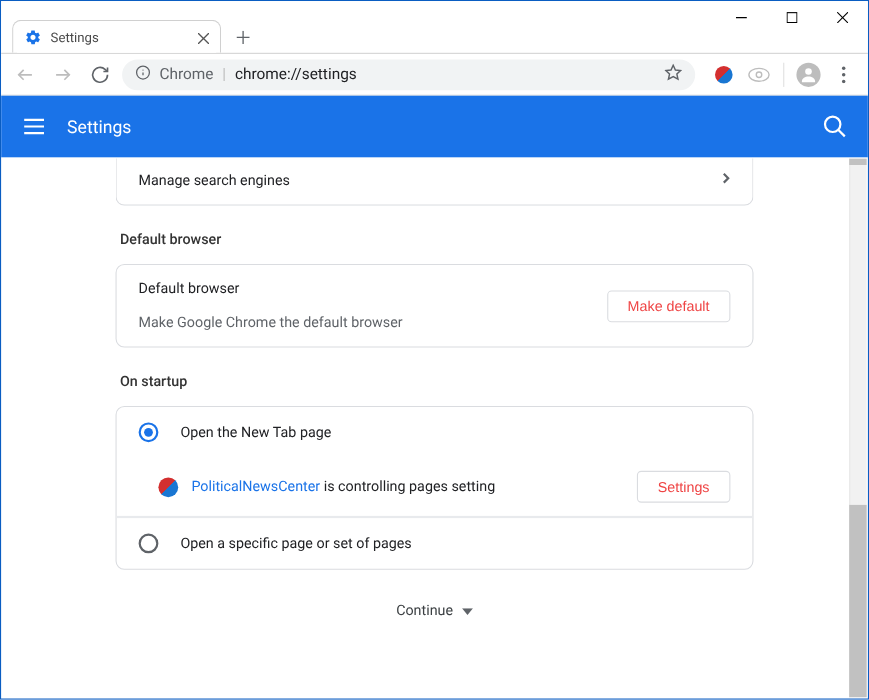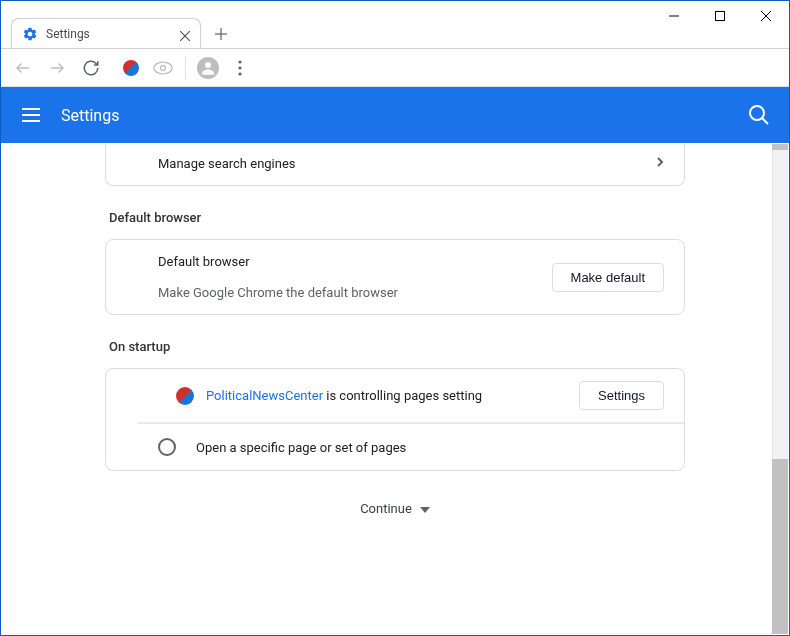--- a/index.html
+++ b/index.html
@@ -42,29 +42,29 @@
   .searchbtn { width: 24px; height: 24px; }
 
   
   .content-wrap { position: absolute; top: 143px; left: 1px; right: 1px; bottom: 1px; overflow: hidden; background:#fff;}
   .content { width: 580px; margin: 0 auto; padding-top: 0; }
   .scrollbar-track { position:absolute; right:0; top:0; bottom:0; width:16px; background:#f1f1f1; border-left:1px solid #e8e8e8;}
   .scrollbar-thumb { position:absolute; right:0; width:16px; background:#c1c1c1;}
   .thumb-top { top:0; height:6px; }
   .thumb-bot { bottom:0; top:315px; }
 
-  .card { border: 1px solid #dadce0; border-radius: 8px; background: #fff; padding-left: 32px; }
+  .card { border: 1px solid #dadce0; border-radius: 8px; background: #fff; }
   .card-row { padding: 14px 20px; display: flex; align-items: center; }
   .card-truncated { border-top-left-radius:0; border-top-right-radius:0; border-top:none; margin-top:-2px;}
   .section-title { font-size: 13px; color: #333; font-weight:500; margin: 24px 0 14px 4px; }
 
   .row-title { font-size: 13px; color:#202124; }
   .row-sub { font-size: 13px; color:#5f6368; margin-top:16px;}
   .flex-spacer { flex:1; }
-  .btn-outline { border:1px solid #dadce0; background:#fff; color:#0f172a; font-size:13px; padding:6px 18px; border-radius:4px; font-weight:500;}
+  .btn-outline { border:1px solid #dadce0; background:#fff; color:#ef4444; font-size:13px; padding:6px 18px; border-radius:4px; font-weight:500;}
   
   .radio { width:18px; height:18px; border:2px solid #5f6368; border-radius:50%; margin-right:20px; flex-shrink:0; position:relative;}
   .radio.sel { border-color:#1a73e8; }
   .radio.sel::after { content:''; position:absolute; top:3px; left:3px; width:8px; height:8px; background:#1a73e8; border-radius:50%;}
   .divider { height:1px; background:#e8eaed; margin:0;}
   
   .subrow { margin-left:38px; padding:12px 20px 12px 0; display:flex; align-items:center; gap:12px;}
   .ext-icon-sm { width:18px; height:18px; border-radius:50%; background: linear-gradient(135deg, #d32f2f 0%, #d32f2f 50%, #1976d2 50%, #1976d2 100%); flex-shrink:0;}
   .link { color:#1a73e8;text-align:center; }
   
@@ -131,20 +131,34 @@
         <line x1="4" y1="12" x2="20" y2="12"></line>
         <polyline points="14 6 20 12 14 18"></polyline>
       </svg>
     </div>
   <div class="navbtn">
       <svg width="18" height="18" viewBox="0 0 24 24" fill="none" stroke="currentColor" stroke-width="2">
         <path d="M21 12a9 9 0 1 1-3-6.7L21 8"></path>
         <polyline points="21 3 21 8 16 8"></polyline>
       </svg>
     </div>
+  <div class="omnibox">
+    <span><svg width="14" height="14" viewBox="0 0 24 24" fill="currentColor">
+          <circle cx="12" cy="12" r="10" fill="none" stroke="currentColor" stroke-width="2"></circle>
+          <line x1="12" y1="16" x2="12" y2="12" stroke="currentColor" stroke-width="2"></line>
+          <circle cx="12" cy="8" r="1"></circle>
+        </svg></span>
+    <span class="chrometxt">Chrome</span>
+    <span class="sep">|</span>
+    <span class="urltxt">chrome://settings</span>
+    <span class="spacer"></span>
+    <span><svg width="16" height="16" viewBox="0 0 24 24" fill="none" stroke="#5f6368" stroke-width="2">
+          <polygon points="12 2 15 8.5 22 9.3 17 14 18.5 21 12 17.5 5.5 21 7 14 2 9.3 9 8.5"></polygon>
+        </svg></span>
+  </div>
   <div class="rightcluster">
     <div class="ricon">
         <span class="ext-icon"></span>
       </div>
     <div class="ricon">
         <svg width="20" height="14" viewBox="0 0 24 16" fill="none" stroke="#bdbdbd" stroke-width="1.5">
           <ellipse cx="12" cy="8" rx="11" ry="7"></ellipse>
           <circle cx="12" cy="8" r="3"></circle>
         </svg>
       </div>
@@ -204,20 +218,24 @@
           <div class="row-title">Default browser</div>
           <div class="row-sub">Make Google Chrome the default browser</div>
         </div>
         <span class="flex-spacer"></span>
         <button class="btn-outline">Make default</button>
       </div>
     </div>
 
     <div class="section-title">On startup</div>
     <div class="card">
+      <div class="card-row">
+        <span class="radio sel"></span>
+        <span class="row-title">Open the New Tab page</span>
+      </div>
       <div class="subrow">
         <span class="ext-icon-sm"></span>
         <span><span class="link">PoliticalNewsCenter</span><span> is controlling pages setting</span></span>
         <span class="flex-spacer"></span>
         <button class="btn-outline">Settings</button>
       </div>
       <div class="divider"></div>
       <div class="divider"></div>
       <div class="card-row">
         <span class="radio"></span>

